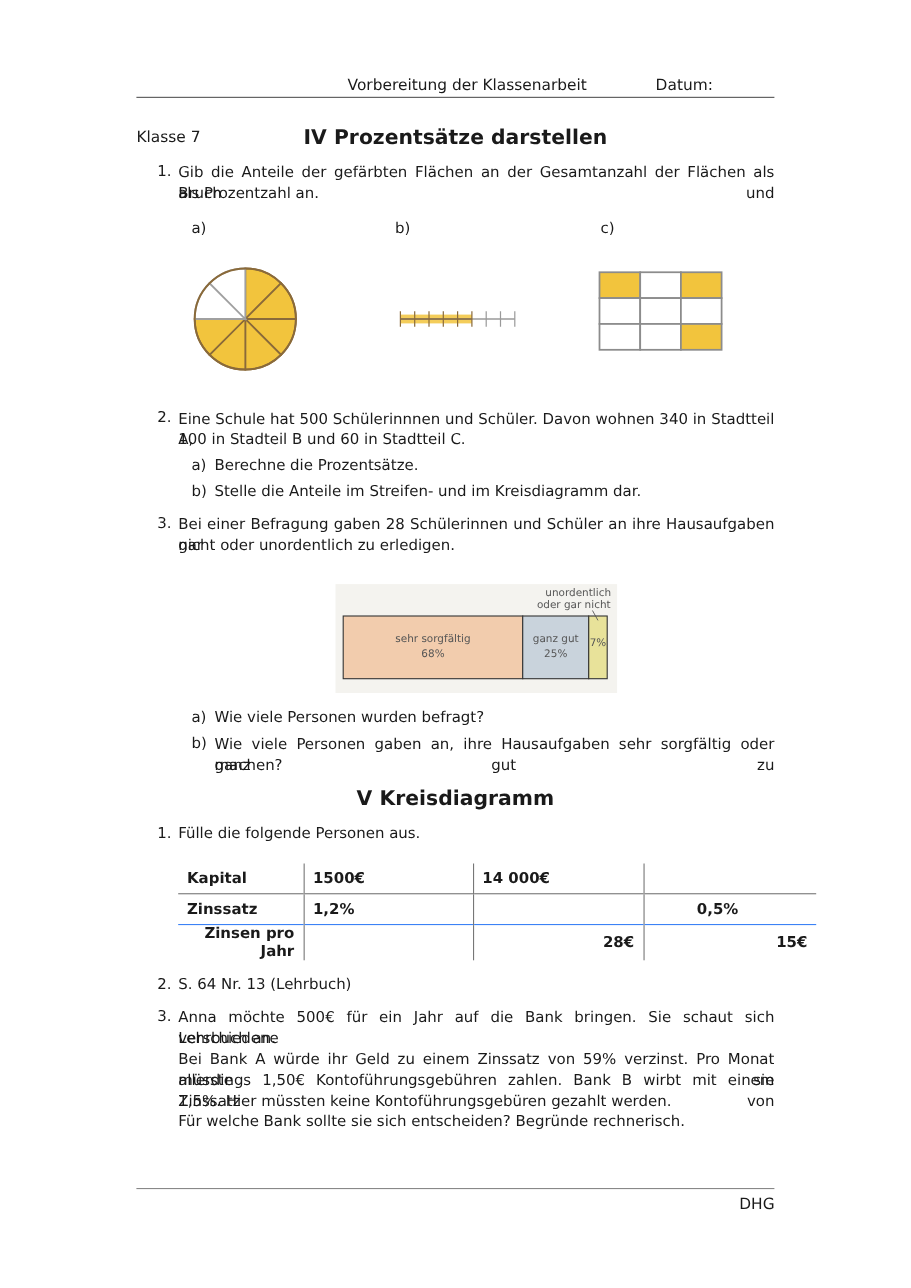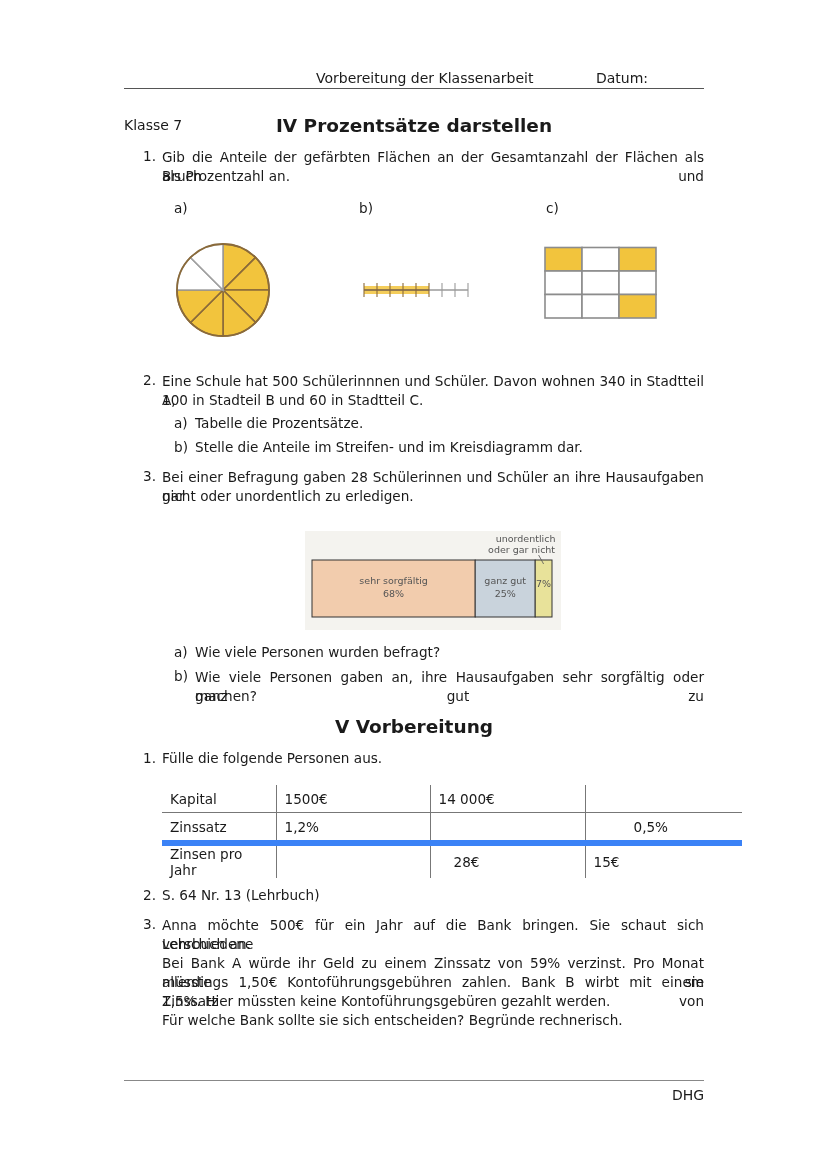--- a/index.html
+++ b/index.html
@@ -5,21 +5,21 @@
   html, body { margin: 0; padding: 0; background: #ffffff; }
   body { width: 828px; height: 1171px; position: relative; overflow: hidden;
          font-family: "DejaVu Sans", sans-serif; color: #1a1a1a; }
   .abs { position: absolute; }
   .hdr { font-size: 14px; top: 70px; }
   .hdr-rule { left: 124px; top: 88px; width: 580px; height: 1px; background: #555; }
   .section-title { font-size: 18.5px; font-weight: bold; left: 0; width: 828px; text-align: center; }
   .num { position: absolute; font-size: 13.6px; }
   .para { position: absolute; font-size: 13.6px; line-height: 19.2px; text-align: justify; }
   .sub { position: absolute; font-size: 13.6px; }
-  table.zins { border-collapse: collapse; font-size: 13.6px; }
+  table.zins { border-collapse: collapse; font-size: 13.6px; font-weight: bold; }
   table.zins td { height: 27px; padding: 0 8px; vertical-align: middle; }
   .footer-rule { left: 124px; top: 1080px; width: 580px; height: 1px; background: #888; }
 </style>
 </head>
 <body>
 
 <div class="abs hdr" style="left:124px;margin-top:47px;">Klasse 7</div>
 <div class="abs hdr" style="left:316px;">Vorbereitung der Klassenarbeit</div>
 <div class="abs hdr" style="left:596px;">Datum:</div>
 <div class="abs hdr-rule"></div>
@@ -70,21 +70,21 @@
     <rect x="76" y="25" width="37" height="23.5" fill="#ffffff" stroke="#8c8c8c" stroke-width="1.6"></rect>
     <rect x="2" y="48.5" width="37" height="23.5" fill="#ffffff" stroke="#8c8c8c" stroke-width="1.6"></rect>
     <rect x="39" y="48.5" width="37" height="23.5" fill="#ffffff" stroke="#8c8c8c" stroke-width="1.6"></rect>
     <rect x="76" y="48.5" width="37" height="23.5" fill="#f2c43d" stroke="#8c8c8c" stroke-width="1.6"></rect>
   </svg>
 
 <div class="num" style="left:143px; top:372px;">2.</div>
 <div class="para" style="left:162px; top:372px; width:542px; text-align-last: justify;">Eine Schule hat 500 Schülerinnnen und Schüler. Davon wohnen 340 in Stadtteil A,</div>
 <div class="para" style="left:162px; top:391px;">100 in Stadteil B und 60 in Stadtteil C.</div>
 <div class="sub" style="left:174px; top:415px;">a)</div>
-<div class="sub" style="left:195px; top:415px;">Tabelle die Prozentsätze.</div>
+<div class="sub" style="left:195px; top:415px;">Berechne die Prozentsätze.</div>
 <div class="sub" style="left:174px; top:439px;">b)</div>
 <div class="sub" style="left:195px; top:439px;">Stelle die Anteile im Streifen- und im Kreisdiagramm dar.</div>
 
 <div class="num" style="left:143px; top:468px;">3.</div>
 <div class="para" style="left:162px; top:468px; width:542px; text-align-last: justify;">Bei einer Befragung gaben 28 Schülerinnen und Schüler an ihre Hausaufgaben gar</div>
 <div class="para" style="left:162px; top:487px;">nicht oder unordentlich zu erledigen.</div>
 
 <div class="abs" style="left:305px; top:531px; width:256px; height:99px; background:#f4f3ef;">
   <svg width="256" height="99" id="strip-chart">
       <rect x="7" y="29" width="163.2" height="57" fill="#f2ccad" stroke="#333" stroke-width="1"></rect>
@@ -100,21 +100,21 @@
       <line x1="233.6" y1="24" x2="238.6" y2="33" stroke="#555" stroke-width="0.8"></line>
     </svg>
 </div>
 
 <div class="sub" style="left:174px; top:644px;">a)</div>
 <div class="sub" style="left:195px; top:644px;">Wie viele Personen wurden befragt?</div>
 <div class="sub" style="left:174px; top:668px;">b)</div>
 <div class="para" style="left:195px; top:668px; width:509px; text-align-last: justify;">Wie viele Personen gaben an, ihre Hausaufgaben sehr sorgfältig oder ganz gut zu</div>
 <div class="para" style="left:195px; top:687px;">machen?</div>
 
-<div class="abs section-title" style="top:716px;">V Vorbereitung</div>
+<div class="abs section-title" style="top:716px;">V Kreisdiagramm</div>
 
 <div class="num" style="left:143px; top:750px;">1.</div>
 <div class="sub" style="left:162px; top:750px;">Fülle die folgende Personen aus.</div>
 
 <table class="zins abs" style="left:162px; top:785px; width:580px;">
   <colgroup>
       <col style="width:114px">
       <col style="width:154px">
       <col style="width:155px">
       <col style="width:157px">
@@ -125,21 +125,21 @@
     <td style="border-left:1px solid #777;">1500€</td>
     <td style="border-left:1px solid #777;">14 000€</td>
     <td style="border-left:1px solid #777;"></td>
   </tr>
   <tr style="border-top:1px solid #777;">
     <td>Zinssatz</td>
     <td style="border-left:1px solid #777;">1,2%</td>
     <td style="border-left:1px solid #777;"></td>
     <td style="border-left:1px solid #777;padding-left:48px;">0,5%</td>
   </tr>
-  <tr style="border-top:6px solid #3b82f6;">
+  <tr style="border-top:1px solid #3b82f6;text-align:right;">
     <td>Zinsen pro Jahr</td>
     <td style="border-left:1px solid #777;"></td>
     <td style="border-left:1px solid #777;padding-left:23px;">28€</td>
     <td style="border-left:1px solid #777;">15€</td>
   </tr>
 </tbody>
   </table>
 
 <div class="num" style="left:143px; top:887px;">2.</div>
 <div class="sub" style="left:162px; top:887px;">S. 64 Nr. 13 (Lehrbuch)</div>

